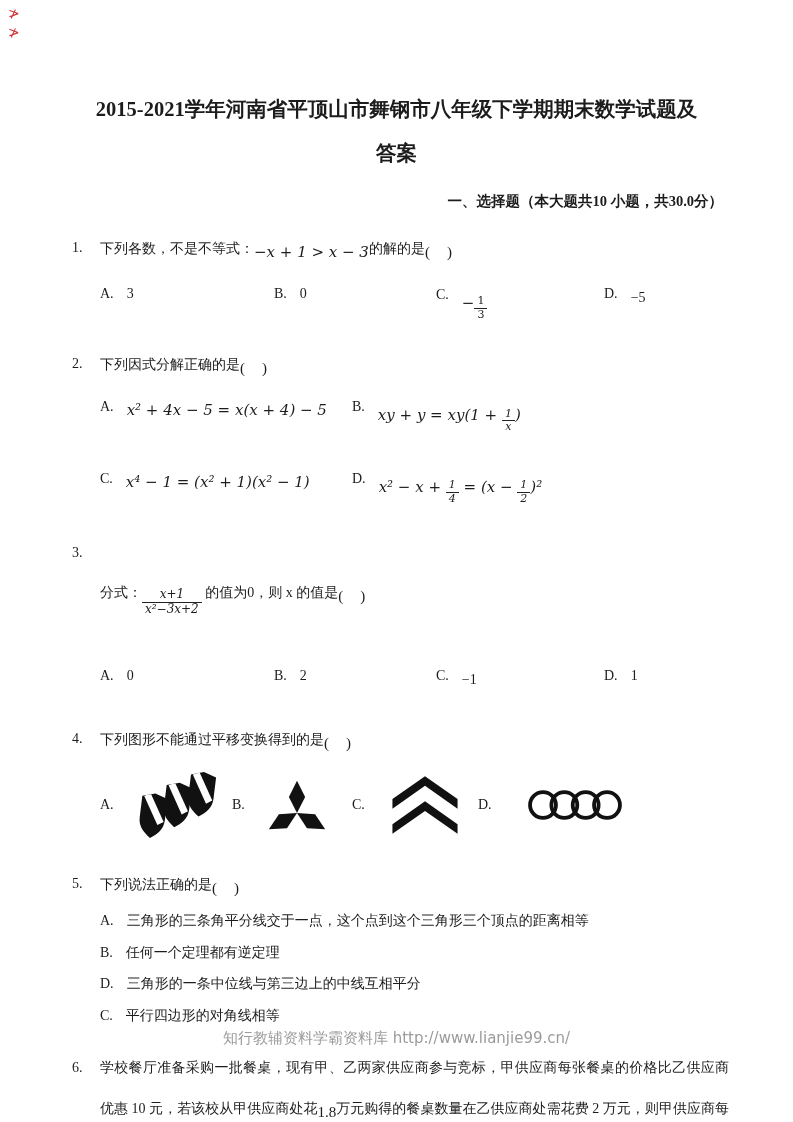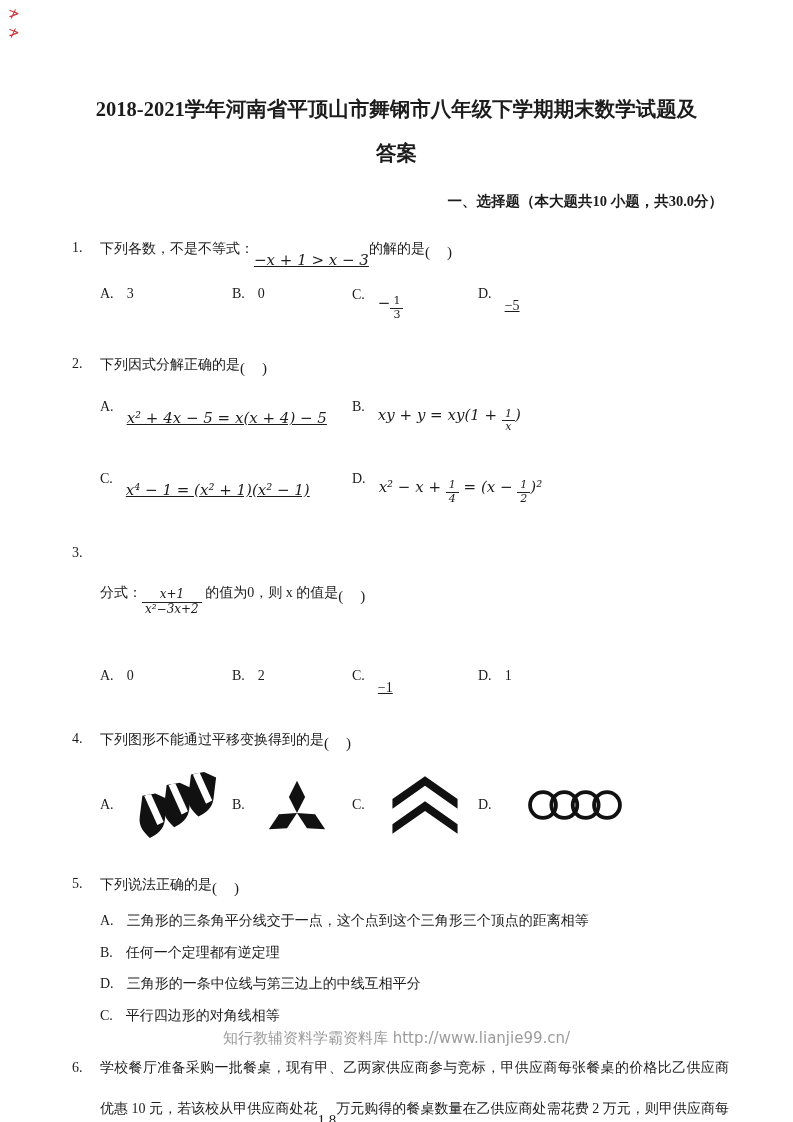--- a/index.html
+++ b/index.html
@@ -37,35 +37,36 @@
   .q{
     display:flex;
     margin:0 64px 0 72px;
     font-size:14px;
     line-height:1.5;
   }
   .qnum{flex:0 0 28px;}
   .qbody{flex:1 1 auto;}
   .math{font-family:"DejaVu Serif",serif;font-style:italic;font-size:15px;}
   .upright{font-style:normal;}
-  .low{position:relative;top:12px;text-decoration:underline;}
+  .low{position:relative;top:4px;}
   .low2{position:relative;top:9px;display:inline-block;}
   .paren{position:relative;top:4px;font-size:15px;letter-spacing:1px;}
   .frac{
     display:inline-block;text-align:center;vertical-align:-10px;
     font-size:11px;line-height:1.15;
     font-family:"DejaVu Serif",serif;font-style:italic;
   }
   .frac .fnum{display:block;border-bottom:1px solid #222;padding:0 3px;}
   .frac .fden{display:block;padding:0 3px;}
   .bigfrac{font-size:12px;vertical-align:-16px;margin-top:46px;}
   .opts4{
     display:grid;
     grid-template-columns:132px 120px 126px 1fr;
     margin-top:24px;
+    gap:42px;
   }
   .opts2{
     display:grid;
     grid-template-columns:252px 1fr;
     grid-row-gap:42px;
     margin-top:20px;
   }
   .opt .olabel{margin-right:13px;}
   .optlist{margin-top:16px;}
   .optlist .optrow{margin-top:12px;line-height:1.4;}
@@ -92,21 +93,21 @@
 <body>
 
 <div class="page">
 
   <div class="corner-marks">
     <span>≯</span>
     <span>≯</span>
   </div>
 
   <div class="title-block">
-    <span>2018-2021学年河南省平顶山市舞钢市八年级下学期期末数学试题及</span>
+    <span>2015-2021学年河南省平顶山市舞钢市八年级下学期期末数学试题及</span>
     <span class="title-line2">答案</span>
   </div>
 
   <div class="section-heading">一、选择题（本大题共10 小题，共30.0分）</div>
 
   <div class="q" style="margin-top:26px;">
     <span class="qnum">1.</span>
     <div class="qbody">
       <div>
         <span>下列各数，不是不等式：</span><span class="math low">−x + 1 &gt; x − 3</span><span>的解的是</span><span class="paren">(　)</span>

